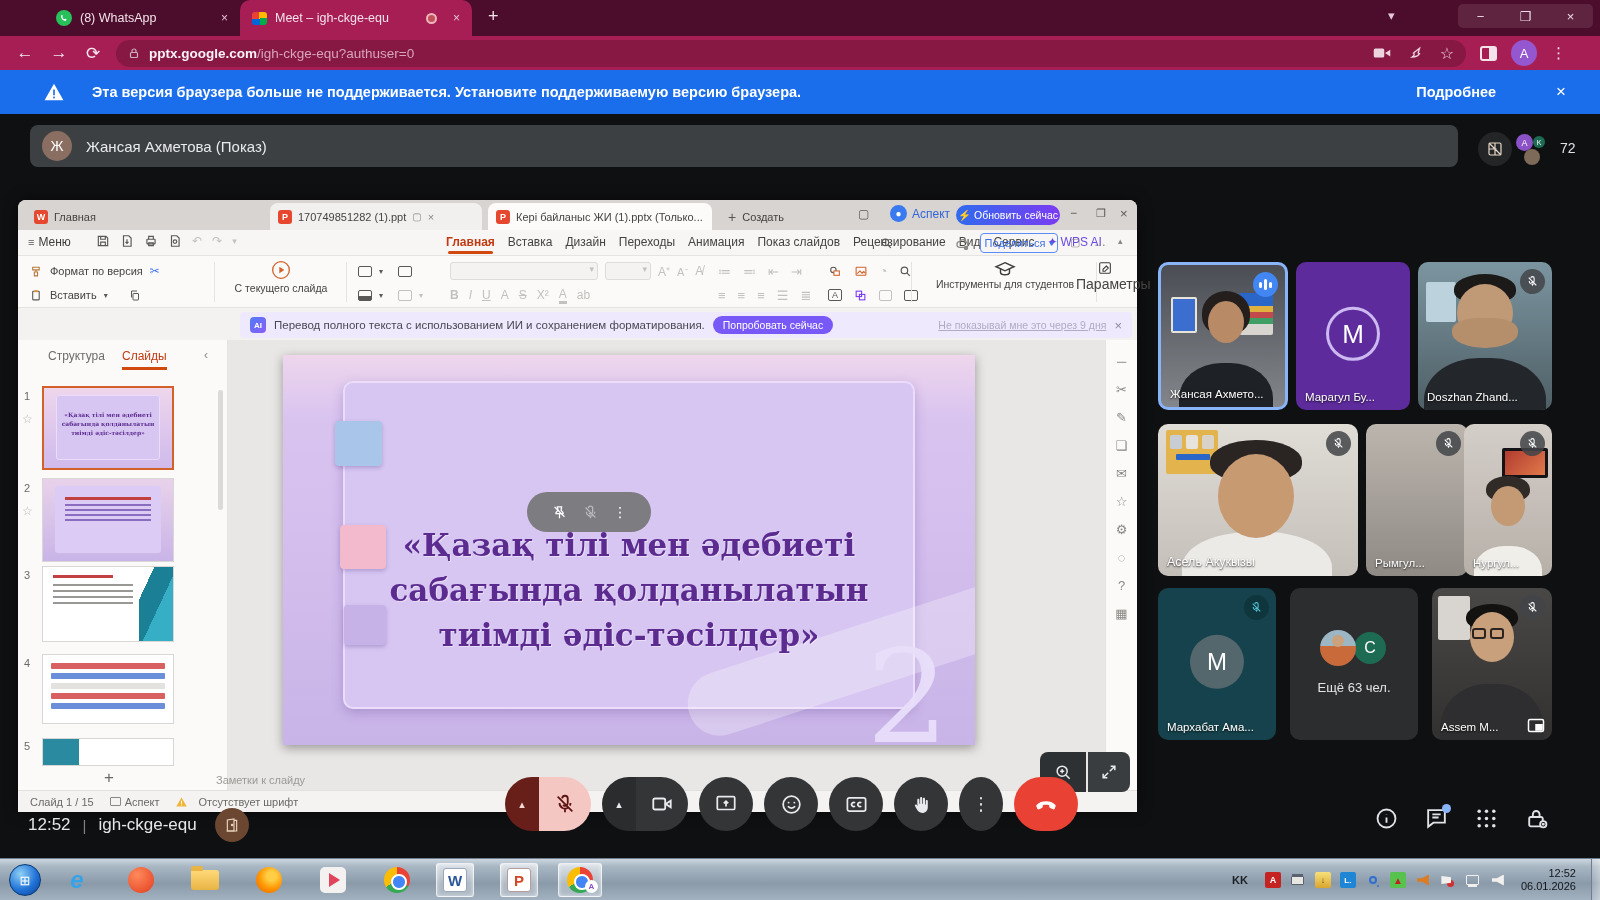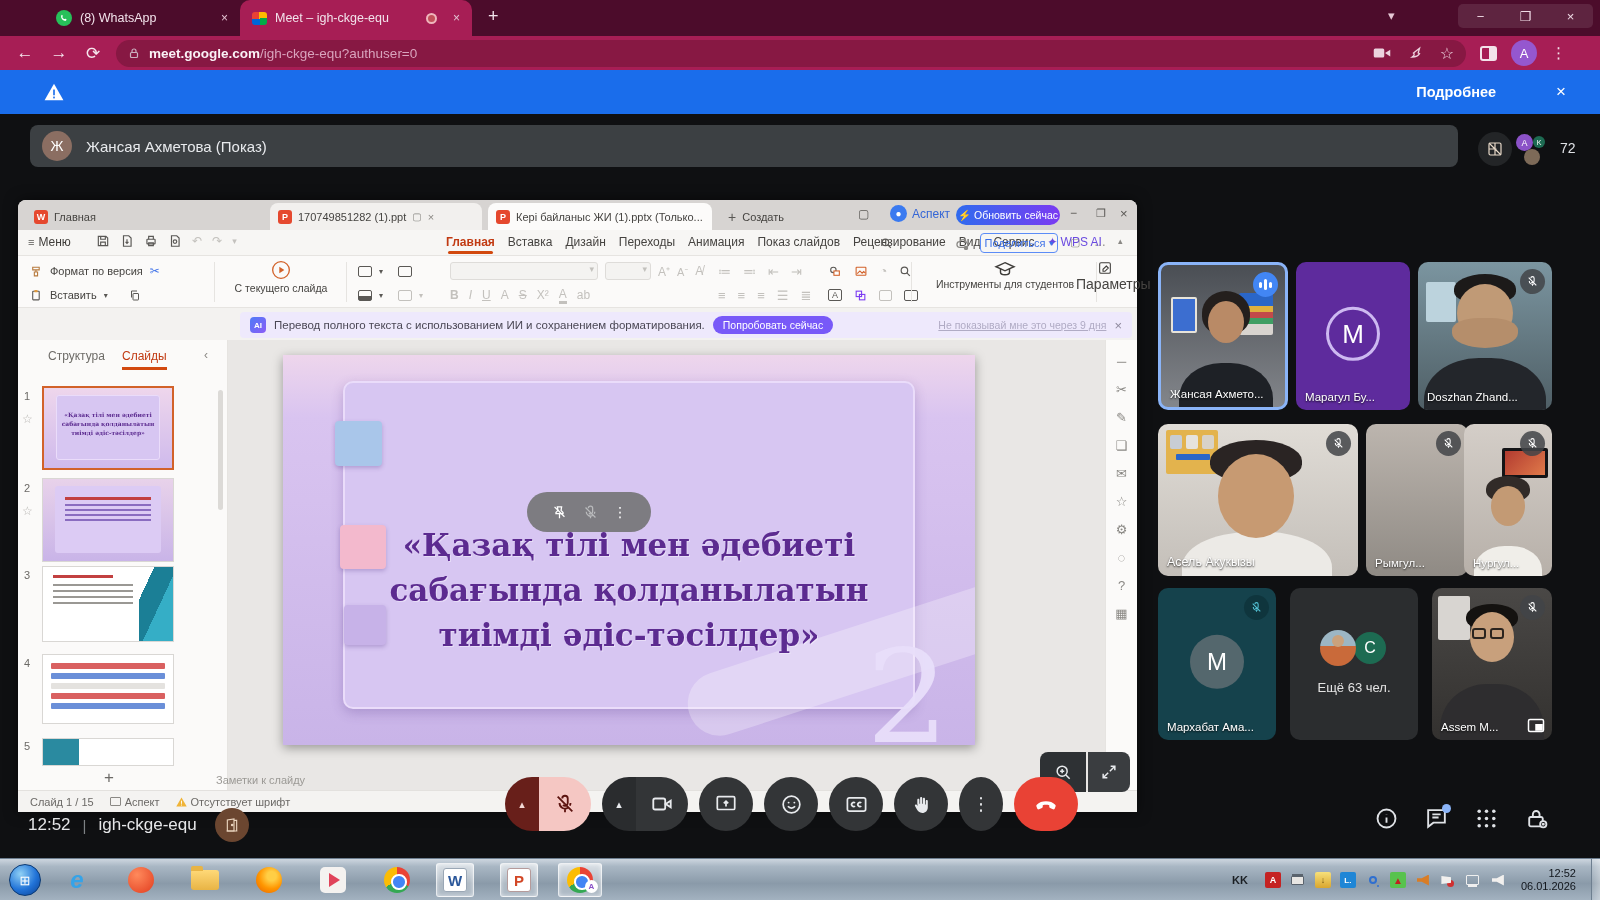--- a/index.html
+++ b/index.html
@@ -115,21 +115,21 @@
 
   <div class="s toolbar">
     <span class="navbtn" style="margin-left:8px">←</span>
     <span class="navbtn">→</span>
     <span class="navbtn">⟳</span>
     <div class="urlbar" style="width:1350px;margin-left:6px">
       <svg width="12" height="13" viewBox="0 0 24 24" fill="none" stroke="#cbb0bf" stroke-width="2.4">
           <rect x="5" y="10" width="14" height="10" rx="2"></rect>
           <path d="M8 10V7a4 4 0 018 0v3"></path>
         </svg>
-      <span style="margin-left:9px;font-weight:bold;color:#faf2f6">meet.google.com</span>
+      <span style="margin-left:9px;font-weight:bold;color:#faf2f6">pptx.google.com</span>
         <span style="color:#d9a4bd">/igh-ckge-equ?authuser=0</span>
       <span style="margin-left:auto" class="fx">
         <svg width="18" height="14" viewBox="0 0 24 18" fill="#ecd3de">
             <rect x="1" y="3" width="14" height="12" rx="2"></rect>
             <path d="M16 9l7-4.5v9z"></path>
           </svg>
         <svg width="17" height="16" viewBox="0 0 24 24" fill="none" stroke="#ecd3de" stroke-width="2" style="margin-left:16px">
             <path d="M9 12l9-7-2 7 2 1c-2 4-6 5-11 5 3-2 4-4 2-6z"></path>
           </svg>
         <span style="margin-left:16px;color:#ecd3de;font-size:16px">☆</span>
@@ -141,20 +141,21 @@
     <span class="ic" style="width:26px;height:26px;border-radius:50%;background:#9557cf;color:#fff;font-size:13px;margin-left:14px">A</span>
     <span style="color:#f3e2ea;margin-left:14px;font-size:15px;letter-spacing:1px">⋮</span>
   </div>
 
   <div class="s banner">
     <svg width="20" height="18" viewBox="0 0 24 22" style="margin-left:44px">
         <path d="M12 1L23.5 21H.5z" fill="#fff"></path>
         <rect x="11" y="8" width="2" height="7" fill="#1a6deb"></rect>
         <rect x="11" y="16.6" width="2" height="2.2" fill="#1a6deb"></rect>
       </svg>
+    <span style="margin-left:28px;font-weight:bold">Эта версия браузера больше не поддерживается. Установите поддерживаемую версию браузера.</span>
     <span style="margin-left:auto;margin-right:60px;font-weight:bold">Подробнее</span>
     <span style="margin-right:34px;font-size:17px">×</span>
   </div>
 
   <div class="s stage">
 
     <div class="s presbar">
       <span class="pavatar">Ж</span>
       <span class="prestitle">Жансая Ахметова (Показ)</span>
     </div>
@@ -496,21 +497,21 @@
 
       <div class="s" style="left:198px;top:574px;font-size:11px;color:#9b9995">Заметки к слайду</div>
       <div class="s" style="left:1058px;top:572px;font-size:13px;color:#8a8884">+</div>
 
       <div class="wstatus s">
         <span>Слайд 1 / 15</span>
         <span class="fx" style="gap:4px">
             <span style="width:11px;height:9px;border:1.3px solid #8a8884;border-radius:1px"></span>
             <span>Аспект</span>
           </span>
-        <span class="fx" style="gap:4px">
+        <span class="fx" style="gap:12px">
             <svg width="11" height="10" viewBox="0 0 24 22">
               <path d="M12 1L23.5 21H.5z" fill="#f0b437"></path>
               <rect x="11" y="8" width="2" height="7" fill="#fff"></rect>
               <rect x="11" y="16.6" width="2" height="2.2" fill="#fff"></rect>
             </svg>
             <span>Отсутствует шрифт</span>
           </span>
       </div>
     </div>
 

